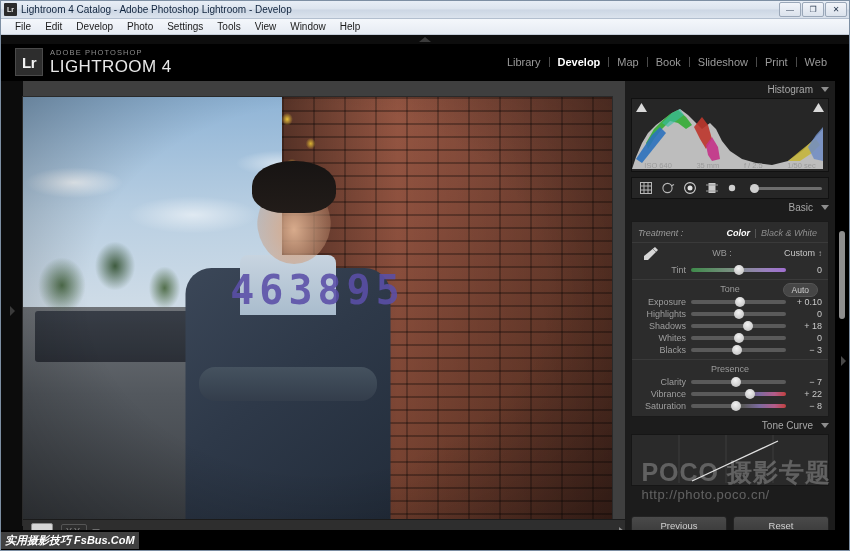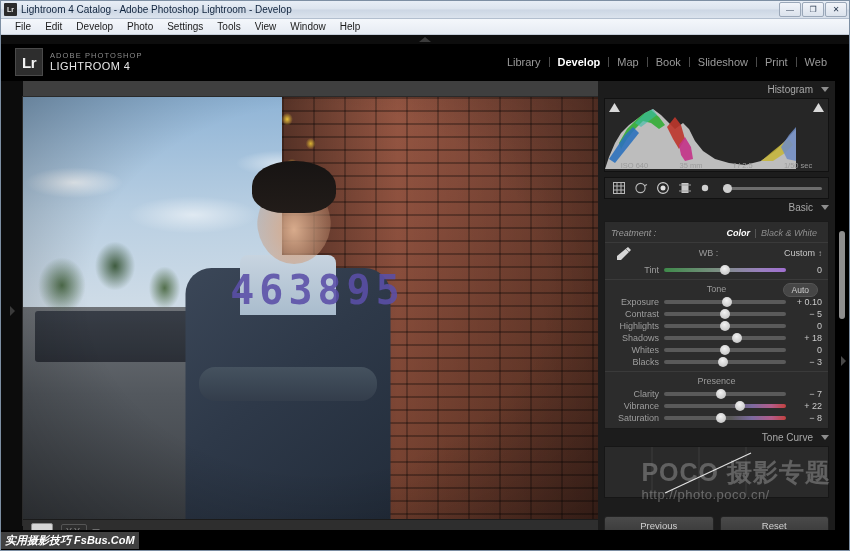--- a/index.html
+++ b/index.html
@@ -115,21 +115,21 @@
     display: flex; align-items: center; justify-content: center;
     letter-spacing: -0.5px;
   }
   .lr-words { line-height: 1; }
   .lr-w1 {
     font-size: 7.5px; color: #8c8c8c;
     letter-spacing: 1.1px;
     display: block; margin-bottom: 2px;
   }
   .lr-w2 {
-    font-size: 11px; color: #e8e8e8;
+    font-size: 17px; color: #e8e8e8;
     letter-spacing: 0.4px;
     display: block;
     font-weight: 300;
   }
   .modules {
     position: absolute; right: 14px; top: 12px;
     display: flex; align-items: center;
   }
   .module {
     font-size: 11px; color: #9a9a9a;
@@ -318,21 +318,21 @@
     position: absolute; right: 8px;
     width: 0; height: 0;
     border-top: 4px solid transparent;
     border-bottom: 4px solid transparent;
     border-left: 5px solid #8a8a8a;
   }
 
   
   .right-panel {
     position: absolute; right: 14px; top: 0;
-    width: 237px; height: 460px;
+    width: 210px; height: 460px;
     background: #1c1c1c;
     overflow: hidden;
   }
   .right-rail {
     position: absolute; right: 0; top: 0;
     width: 14px; height: 460px;
     background: #000;
   }
   .right-scroll {
     position: absolute; right: 4px; top: 150px;
@@ -787,27 +787,20 @@
           </div>
 
           <div class="slider-row">
             <span class="sl-label">Exposure</span>
             <span class="sl-track">
               <span class="sl-knob" style="left:52%"></span>
             </span>
             <span class="sl-value">+ 0.10</span>
           </div>
           <div class="slider-row">
-            <span class="sl-label">Contrast</span>
-            <span class="sl-track">
-              <span class="sl-knob" style="left:50%"></span>
-            </span>
-            <span class="sl-value">− 5</span>
-          </div>
-          <div class="slider-row">
             <span class="sl-label">Highlights</span>
             <span class="sl-track">
               <span class="sl-knob" style="left:50%"></span>
             </span>
             <span class="sl-value">0</span>
           </div>
           <div class="slider-row">
             <span class="sl-label">Shadows</span>
             <span class="sl-track">
               <span class="sl-knob" style="left:60%"></span>

